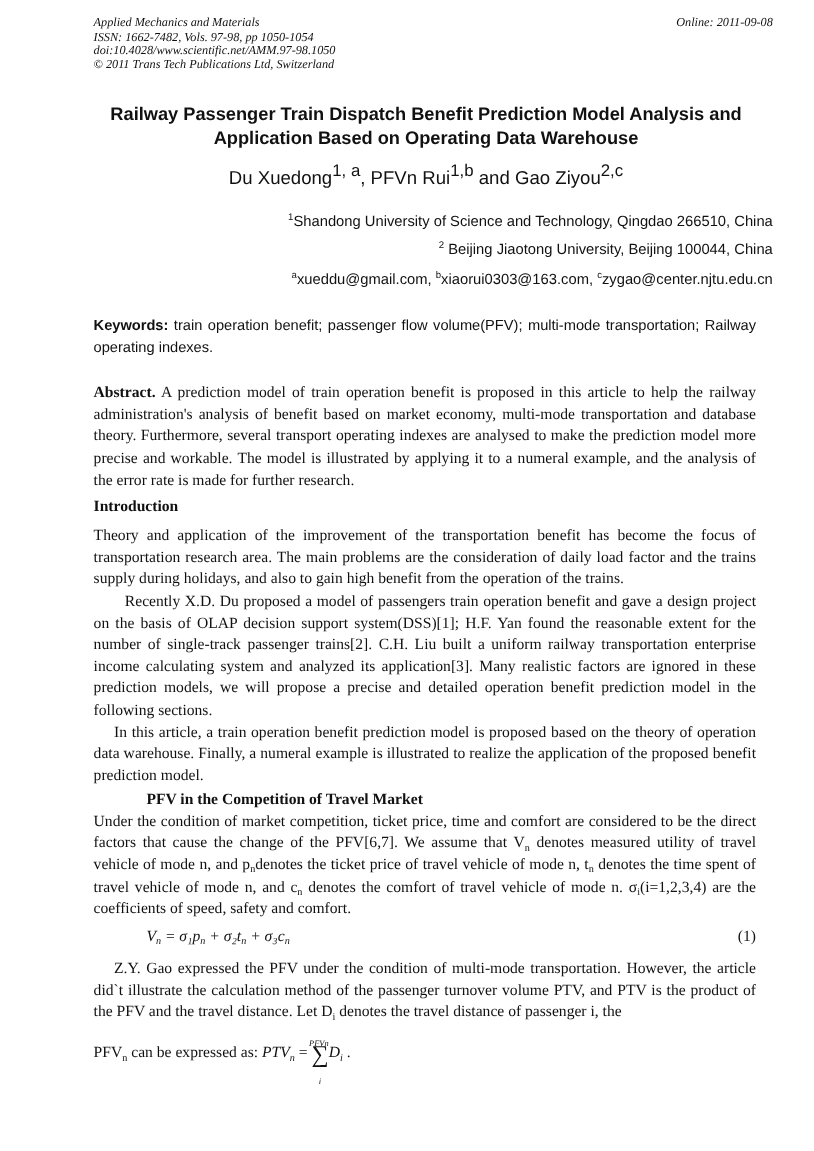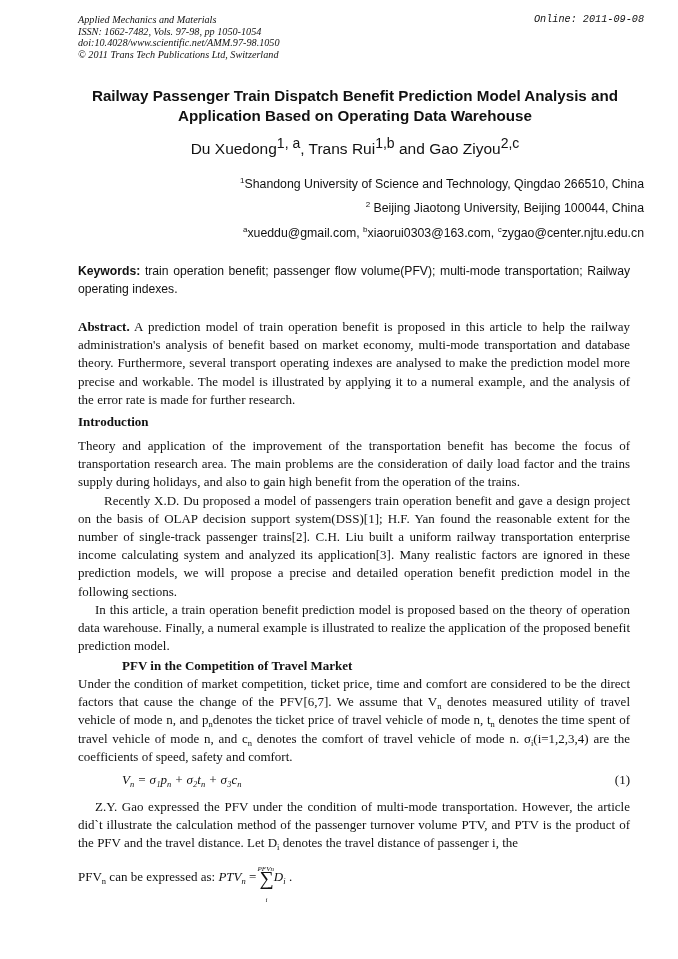--- a/index.html
+++ b/index.html
@@ -1,20 +1,20 @@
 <!DOCTYPE html>
 <html><head>
 <meta charset="utf-8">
 <style>
   html, body { margin: 0; padding: 0; background: #ffffff; }
   body { width: 678px; height: 959px; position: relative; overflow: hidden; color: #111; }
   .page { position: absolute; left: 16px; top: 0; width: 678px; height: 699px; border-radius: 10px; }
 
   .hdr-left { position: absolute; left: 62px; top: 14px; font-style: italic; font-size: 10.2px; line-height: 11.6px; font-family: "Liberation Serif", serif; }
-  .hdr-right { position: absolute; right: 50px; top: 14px; font-style: italic; font-size: 10.2px; line-height: 11.6px; font-family: Liberation Mono, monospace; padding-left: 24px; }
+  .hdr-right { position: absolute; right: 50px; top: 14px; font-style: italic; font-size: 10.2px; line-height: 11.6px; font-family: Liberation Serif, serif; padding-left: 24px; }
 
   .title { position: absolute; left: 50px; width: 578px; top: 86px; text-align: center; font-family: "Liberation Sans", sans-serif; font-weight: bold; font-size: 15.2px; line-height: 20px; }
   .authors { position: absolute; left: 50px; width: 578px; top: 139px; text-align: center; font-family: "Liberation Sans", sans-serif; font-size: 15.5px; line-height: 20px; }
   .authors sup { font-size: 14px; vertical-align: 6px; line-height: 0; }
   .affil { position: absolute; left: 50px; width: 578px; text-align: right; font-family: "Liberation Sans", sans-serif; font-size: 12.3px; line-height: 16px; }
   .affil sup { font-size: 8px; vertical-align: 5px; line-height: 0; }
 
   .block { position: absolute; left: 62px; width: 552px; text-align: justify; }
   .kw { top: 262px; font-family: "Liberation Sans", sans-serif; font-size: 12.2px; line-height: 18px; }
   .kw b { font-weight: bold; }
@@ -44,21 +44,21 @@
     <div>© 2011 Trans Tech Publications Ltd, Switzerland</div>
   </div>
   <div class="hdr-right">Online: 2011-09-08</div>
 
   <div class="title">
     <div>Railway Passenger Train Dispatch Benefit Prediction Model Analysis and</div>
     <div>Application Based on Operating Data Warehouse</div>
   </div>
 
   <div class="authors">
-    <span>Du Xuedong</span><sup>1, a</sup><span>, </span><span>Trans Rui</span><sup>1,b</sup><span> and </span><span>Gao Ziyou</span><sup>2,c</sup>
+    <span>Du Xuedong</span><sup>1, a</sup><span>, </span><span>PFVn Rui</span><sup>1,b</sup><span> and </span><span>Gao Ziyou</span><sup>2,c</sup>
   </div>
 
   <div class="affil" style="top:176px;">
     <sup>1</sup><span>Shandong University of Science and Technology, Qingdao 266510, China</span>
   </div>
   <div class="affil" style="top:200px;">
     <sup>2</sup><span> Beijing Jiaotong University, Beijing 100044, China</span>
   </div>
   <div class="affil" style="top:225px;">
     <sup>a</sup><span>xueddu@gmail.com, </span><sup>b</sup><span>xiaorui0303@163.com, </span><sup>c</sup><span>zygao@center.njtu.edu.cn</span>

